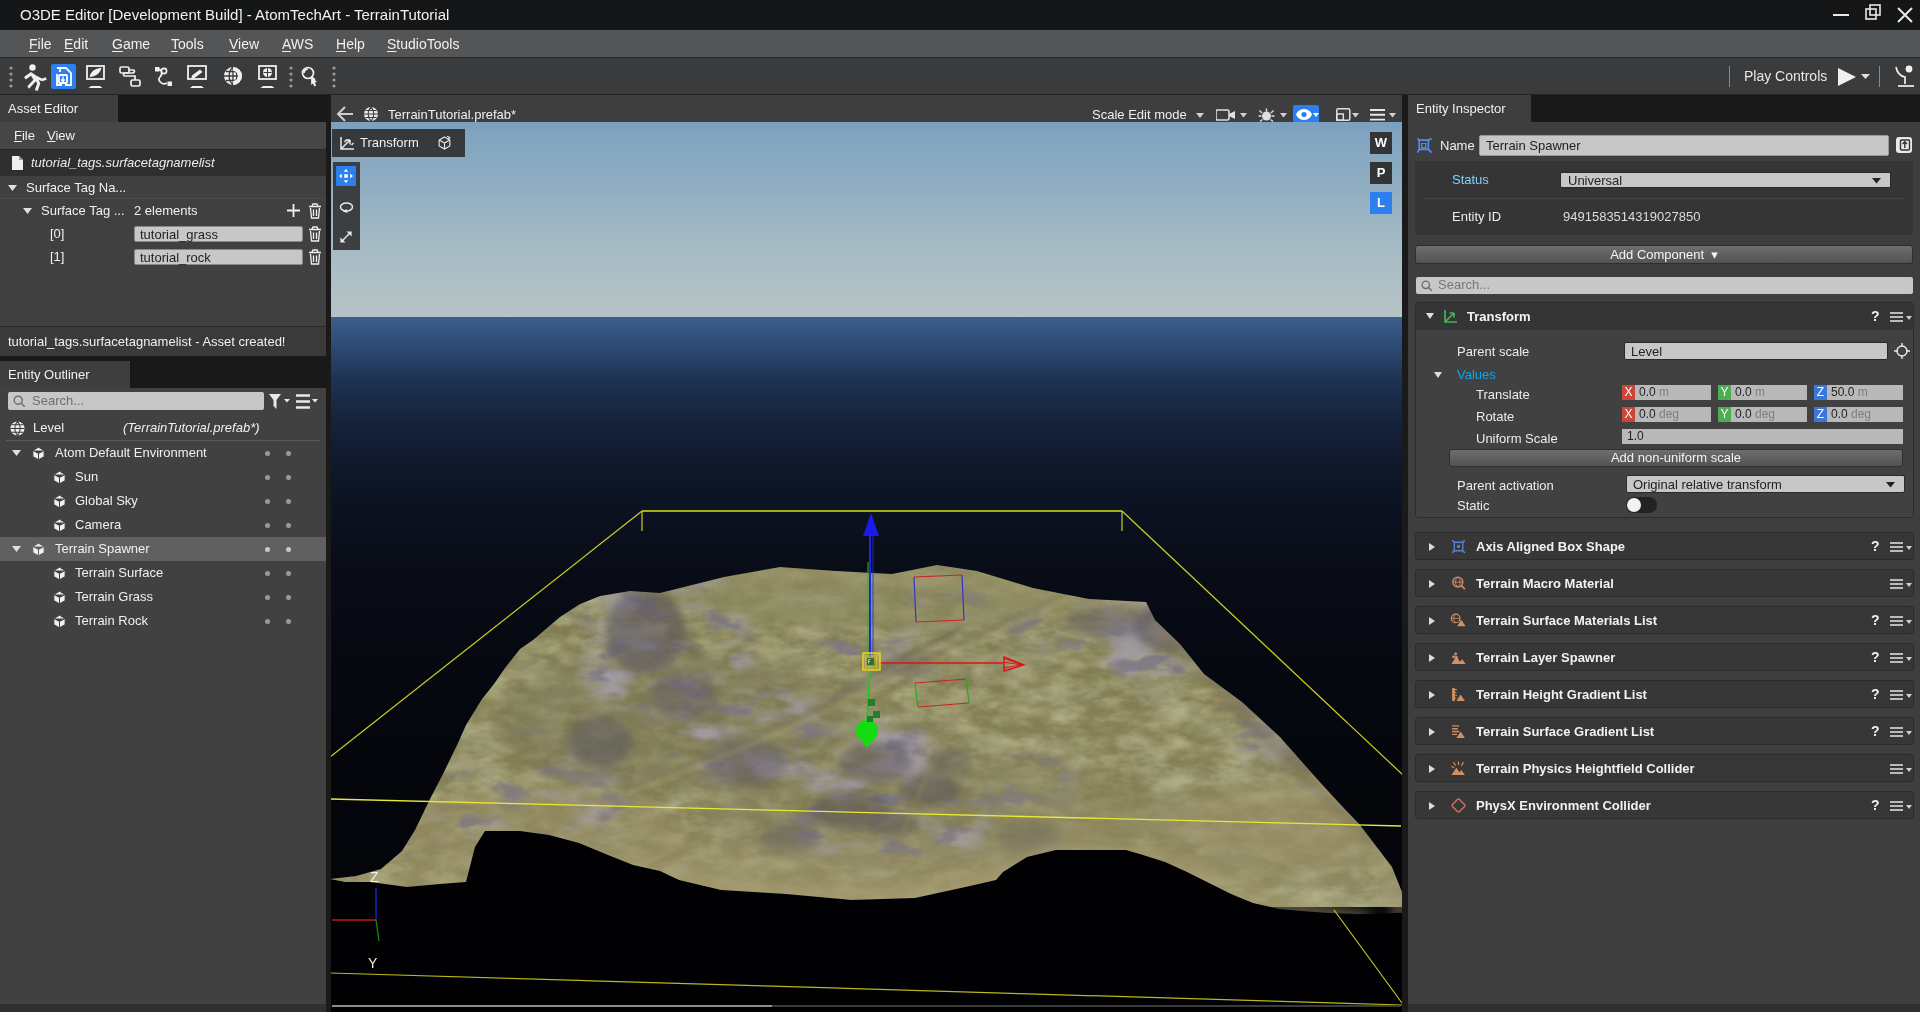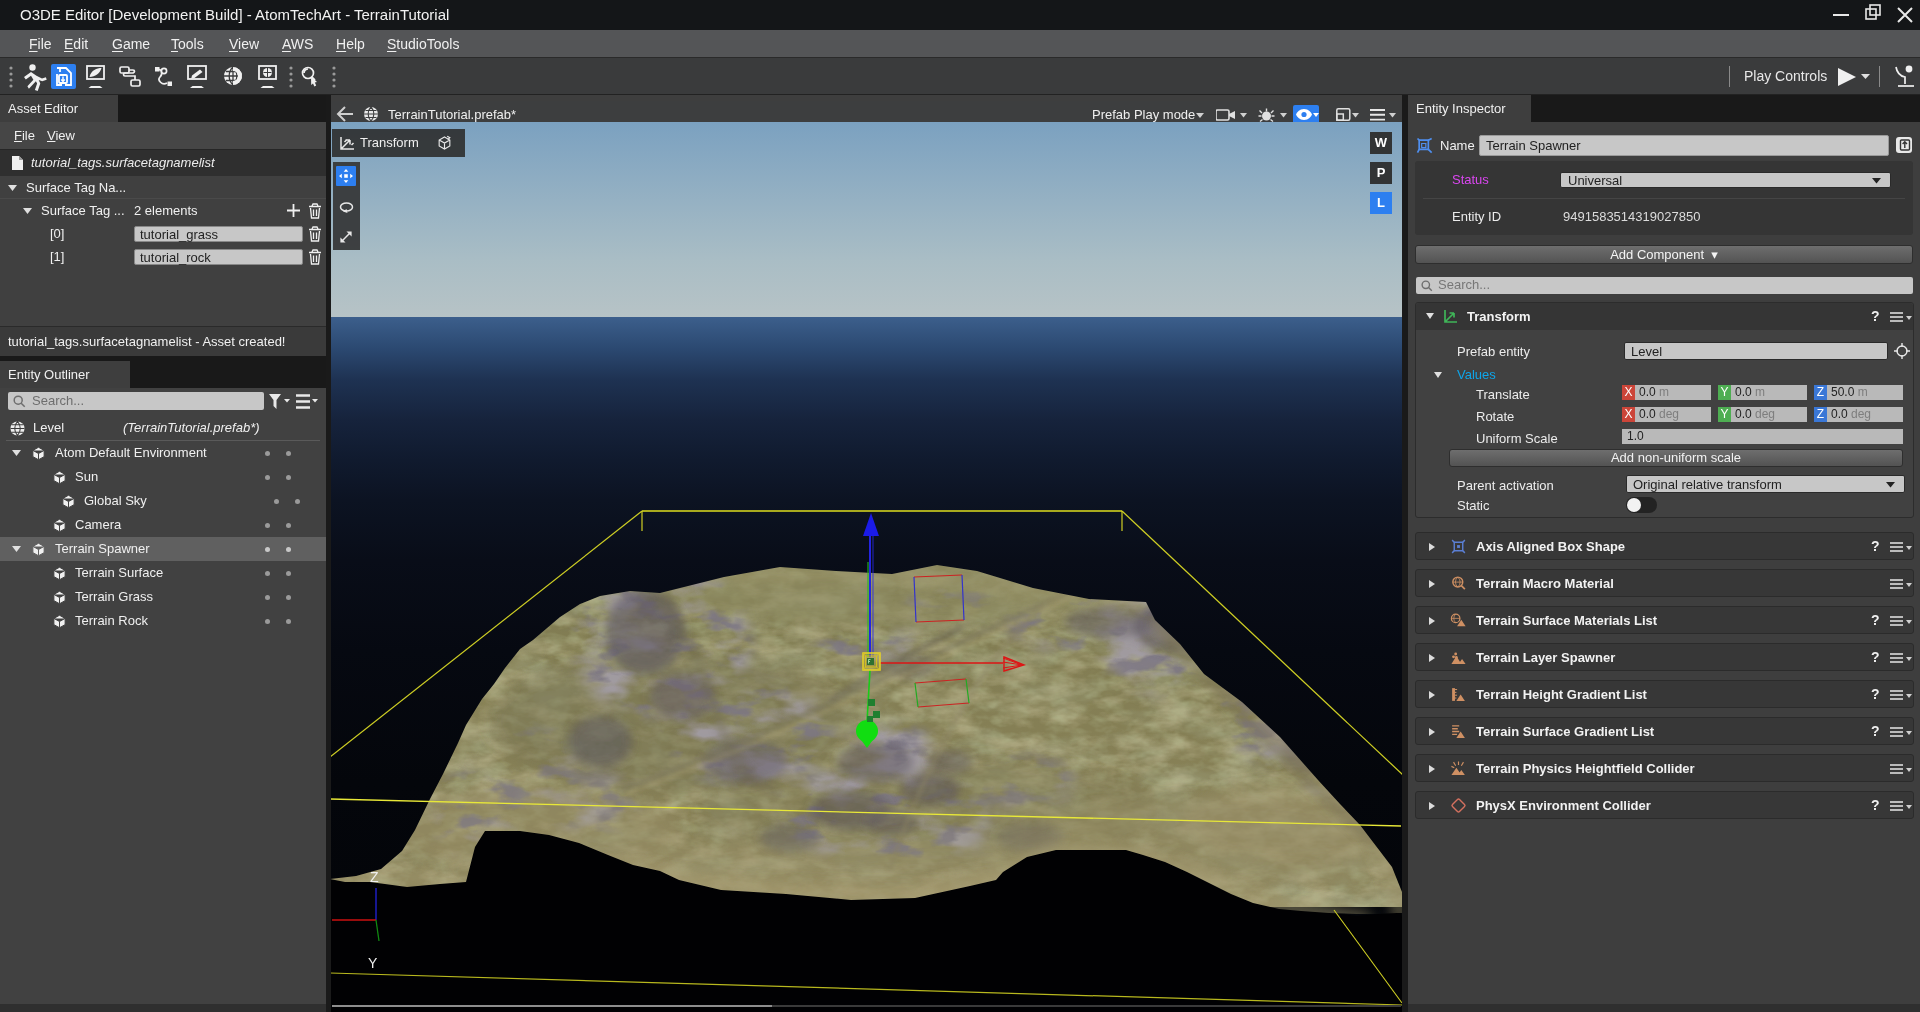--- a/index.html
+++ b/index.html
@@ -250,21 +250,21 @@
         <div class="abs" style="left:286px;top:10px;width:5px;height:5px;border-radius:3px;background:#9a9a9a"></div>
     </div>
     <div class="abs" style="left:0;top:49px;width:326px;height:24px;line-height:24px">
       <svg class="abs" style="left:52px;top:5px" width="15" height="15" viewBox="0 0 24 24">
           <path d="M12 2 L21 7 V17 L12 22 L3 17 V7 Z M3 7 L12 12 L21 7 M12 12 V22" fill="#f0f0f0" stroke="#414141" stroke-width="1.6"></path>
         </svg>
       <span class="abs" style="left:75px">Sun</span>
       <div class="abs" style="left:265px;top:10px;width:5px;height:5px;border-radius:3px;background:#9a9a9a"></div>
         <div class="abs" style="left:286px;top:10px;width:5px;height:5px;border-radius:3px;background:#9a9a9a"></div>
     </div>
-    <div class="abs" style="left:9px;top:73px;width:326px;height:24px;line-height:24px">
+    <div class="abs" style="left:0;top:73px;width:326px;height:24px;line-height:24px">
       <svg class="abs" style="left:52px;top:5px" width="15" height="15" viewBox="0 0 24 24">
           <path d="M12 2 L21 7 V17 L12 22 L3 17 V7 Z M3 7 L12 12 L21 7 M12 12 V22" fill="#f0f0f0" stroke="#414141" stroke-width="1.6"></path>
         </svg>
       <span class="abs" style="left:75px">Global Sky</span>
       <div class="abs" style="left:265px;top:10px;width:5px;height:5px;border-radius:3px;background:#9a9a9a"></div>
         <div class="abs" style="left:286px;top:10px;width:5px;height:5px;border-radius:3px;background:#9a9a9a"></div>
     </div>
     <div class="abs" style="left:0;top:97px;width:326px;height:24px;line-height:24px">
       <svg class="abs" style="left:52px;top:5px" width="15" height="15" viewBox="0 0 24 24">
           <path d="M12 2 L21 7 V17 L12 22 L3 17 V7 Z M3 7 L12 12 L21 7 M12 12 V22" fill="#f0f0f0" stroke="#414141" stroke-width="1.6"></path>
@@ -313,21 +313,21 @@
 </div>
 <div id="vptabbar">
   <svg class="abs" style="left:6px;top:5px" width="18" height="16" viewBox="0 0 18 16">
       <path d="M9 1 L2 8 L9 15 M2 8 H17" stroke="#cfcfcf" stroke-width="2" fill="none"></path>
     </svg>
   <svg class="abs" style="left:33px;top:5px" width="16" height="16" viewBox="0 0 16 16">
       <circle cx="8" cy="8" r="7" fill="#e8e8e8"></circle>
       <path d="M8 1 a10 10 0 0 0 0 14 M8 1 a10 10 0 0 1 0 14 M1 8 h14 M2.5 4.5 h11 M2.5 11.5 h11" stroke="#3d3e3f" stroke-width="1.1" fill="none"></path>
     </svg>
   <span class="abs" style="left:58px;line-height:27px">TerrainTutorial.prefab*</span>
-  <span class="abs" style="left:762px;line-height:27px">Prefab Play mode</span>
+  <span class="abs" style="left:762px;line-height:27px">Scale Edit mode</span>
   <svg class="abs" style="left:866px;top:12px" width="9" height="6">
       <path d="M0 0 h8 l-4 5 z" fill="#d0d0d0"></path>
     </svg>
   <svg class="abs" style="left:886px;top:7px" width="20" height="14" viewBox="0 0 20 14">
       <rect x="0" y="2" width="13" height="10" rx="1.5" fill="none" stroke="#e0e0e0" stroke-width="1.6"></rect>
       <path d="M13 6 l6-3 v8 l-6-3" fill="#e0e0e0"></path>
     </svg>
   <svg class="abs" style="left:910px;top:12px" width="8" height="6">
       <path d="M0 0 h7 l-3.5 4.5 z" fill="#d0d0d0"></path>
     </svg>
@@ -609,21 +609,21 @@
   </div>
   <div class="abs" style="left:32px;top:41px;color:#f0f0f0;font-size:13px;line-height:20px">Name</div>
   <div class="abs lightline" style="left:71px;top:40px;width:410px;height:21px;font-size:13px;line-height:20px;padding-left:6px;border:1px solid #9a9a9a">Terrain Spawner</div>
   <svg class="abs" style="left:487px;top:41px" width="18" height="18" viewBox="0 0 18 18">
       <rect x="1" y="1" width="16" height="16" rx="3" fill="#e8e8e8"></rect>
       <rect x="5.5" y="4" width="9" height="10" rx="1" fill="none" stroke="#333" stroke-width="1.4"></rect>
       <path d="M9.8 6 v6 M7.6 8 l2.2-2.2 L12 8" stroke="#333" stroke-width="1.4" fill="none"></path>
     </svg>
 
   <div class="abs" style="left:7px;top:66px;width:498px;height:74px;background:#353535;border-radius:3px">
-    <div class="abs" style="left:37px;top:9px;color:#d946ef;font-size:13px;line-height:20px">Status</div>
+    <div class="abs" style="left:37px;top:9px;color:#7dd3fc;font-size:13px;line-height:20px">Status</div>
     <div class="abs lightline" style="left:145px;top:11px;width:331px;height:16px;font-size:13px;line-height:15px;padding-left:7px;border:1px solid #2a2a2a">Universal
       <svg class="abs" style="right:8px;top:5px" width="10" height="7">
           <path d="M0 0 h9 l-4.5 5.5 z" fill="#222"></path>
         </svg>
     </div>
     <div class="abs" style="left:8px;top:37px;width:482px;height:1px;background:#454545"></div>
     <div class="abs" style="left:37px;top:46px;color:#ececec;font-size:13px;line-height:20px">Entity ID</div>
     <div class="abs" style="left:148px;top:46px;color:#dcdcdc;font-size:13px;line-height:20px">9491583514319027850</div>
   </div>
 
@@ -645,21 +645,21 @@
         </svg>
       <span class="abs" style="left:51px;color:#f4f4f4;font-size:13px;font-weight:bold;line-height:27px">Transform</span>
       <span class="abs" style="left:455px;color:#f0f0f0;font-size:14px;font-weight:bold;line-height:27px">?</span>
       <svg class="abs" style="left:474px;top:9px" width="14" height="11">
           <path d="M0 1 h13 M0 5 h13 M0 9 h13" stroke="#e8e8e8" stroke-width="1.7"></path>
         </svg>
       <svg class="abs" style="left:490px;top:13px" width="7" height="5">
           <path d="M0 0 h6 l-3 4 z" fill="#d0d0d0"></path>
         </svg>
     </div>
-    <div class="abs" style="left:41px;top:41px;color:#ececec;font-size:13px;line-height:16px">Prefab entity</div>
+    <div class="abs" style="left:41px;top:41px;color:#ececec;font-size:13px;line-height:16px">Parent scale</div>
     <div class="abs lightline" style="left:208px;top:39px;width:264px;height:18px;font-size:13px;line-height:17px;padding-left:6px;border:1px solid #2a2a2a">Level</div>
     <svg class="abs" style="left:478px;top:40px" width="16" height="16" viewBox="0 0 16 16">
         <circle cx="8" cy="8" r="5" fill="none" stroke="#e8e8e8" stroke-width="1.4"></circle>
         <path d="M8 0 v4 M8 12 v4 M0 8 h4 M12 8 h4" stroke="#e8e8e8" stroke-width="1.4"></path>
       </svg>
     <svg class="abs" style="left:18px;top:69px" width="9" height="7">
         <path d="M0 0 h8 l-4 6 z" fill="#e0e0e0"></path>
       </svg>
     <div class="abs" style="left:41px;top:64px;color:#0ea5e9;font-size:13px;line-height:16px">Values</div>
     <div class="abs" style="left:60px;top:84px;color:#ececec;font-size:13px;line-height:16px">Translate</div>

